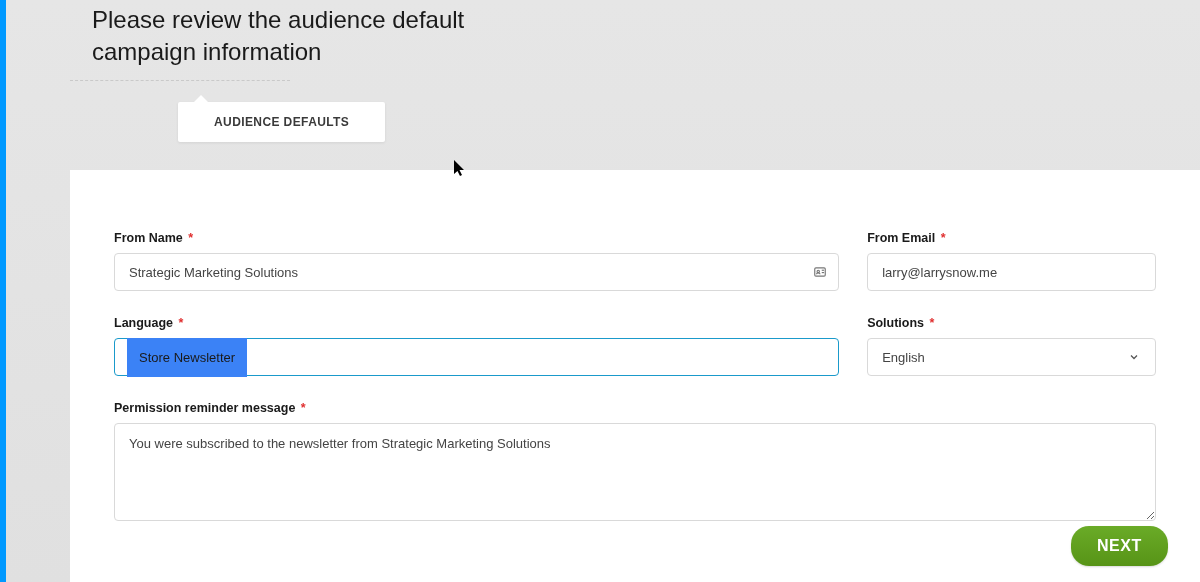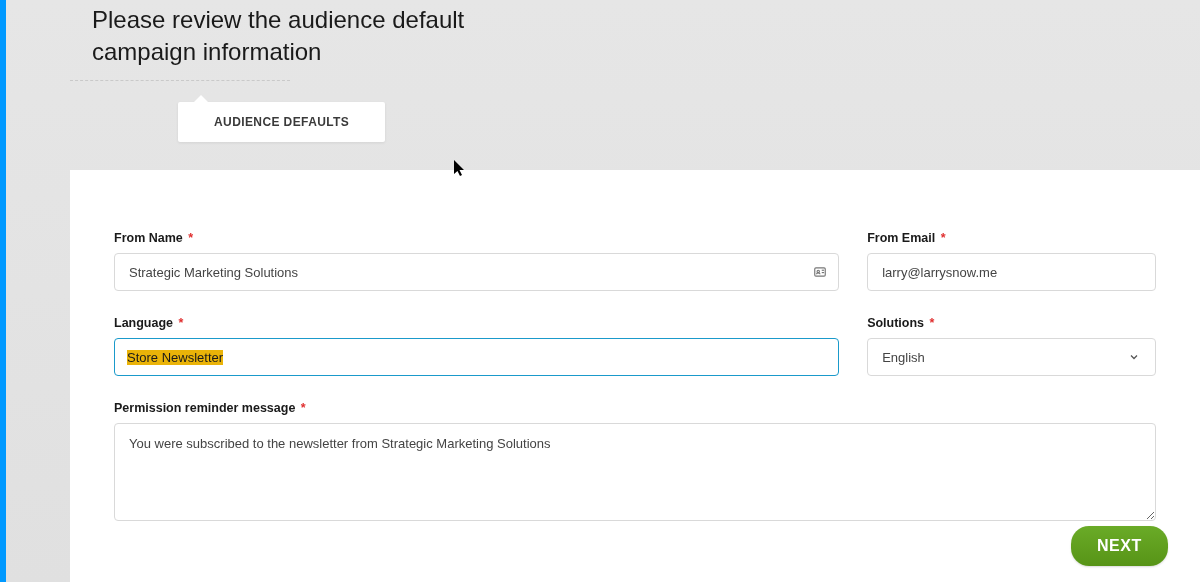--- a/index.html
+++ b/index.html
@@ -128,23 +128,23 @@
       color: #555;
       pointer-events: none;
     }
     select.text-input {
       appearance: none;
       -webkit-appearance: none;
       background: #fff;
       cursor: pointer;
     }
     .subject-highlight {
-      background: #eab308;
+      background: #3b82f6;
       color: #1a1a1a;
-      padding: 0;
+      padding: 12px;
     }
     textarea.text-input {
       height: 98px;
       padding: 11px 14px;
       resize: both;
       line-height: 1.4;
     }
     .next-btn {
       position: absolute;
       right: 32px;

